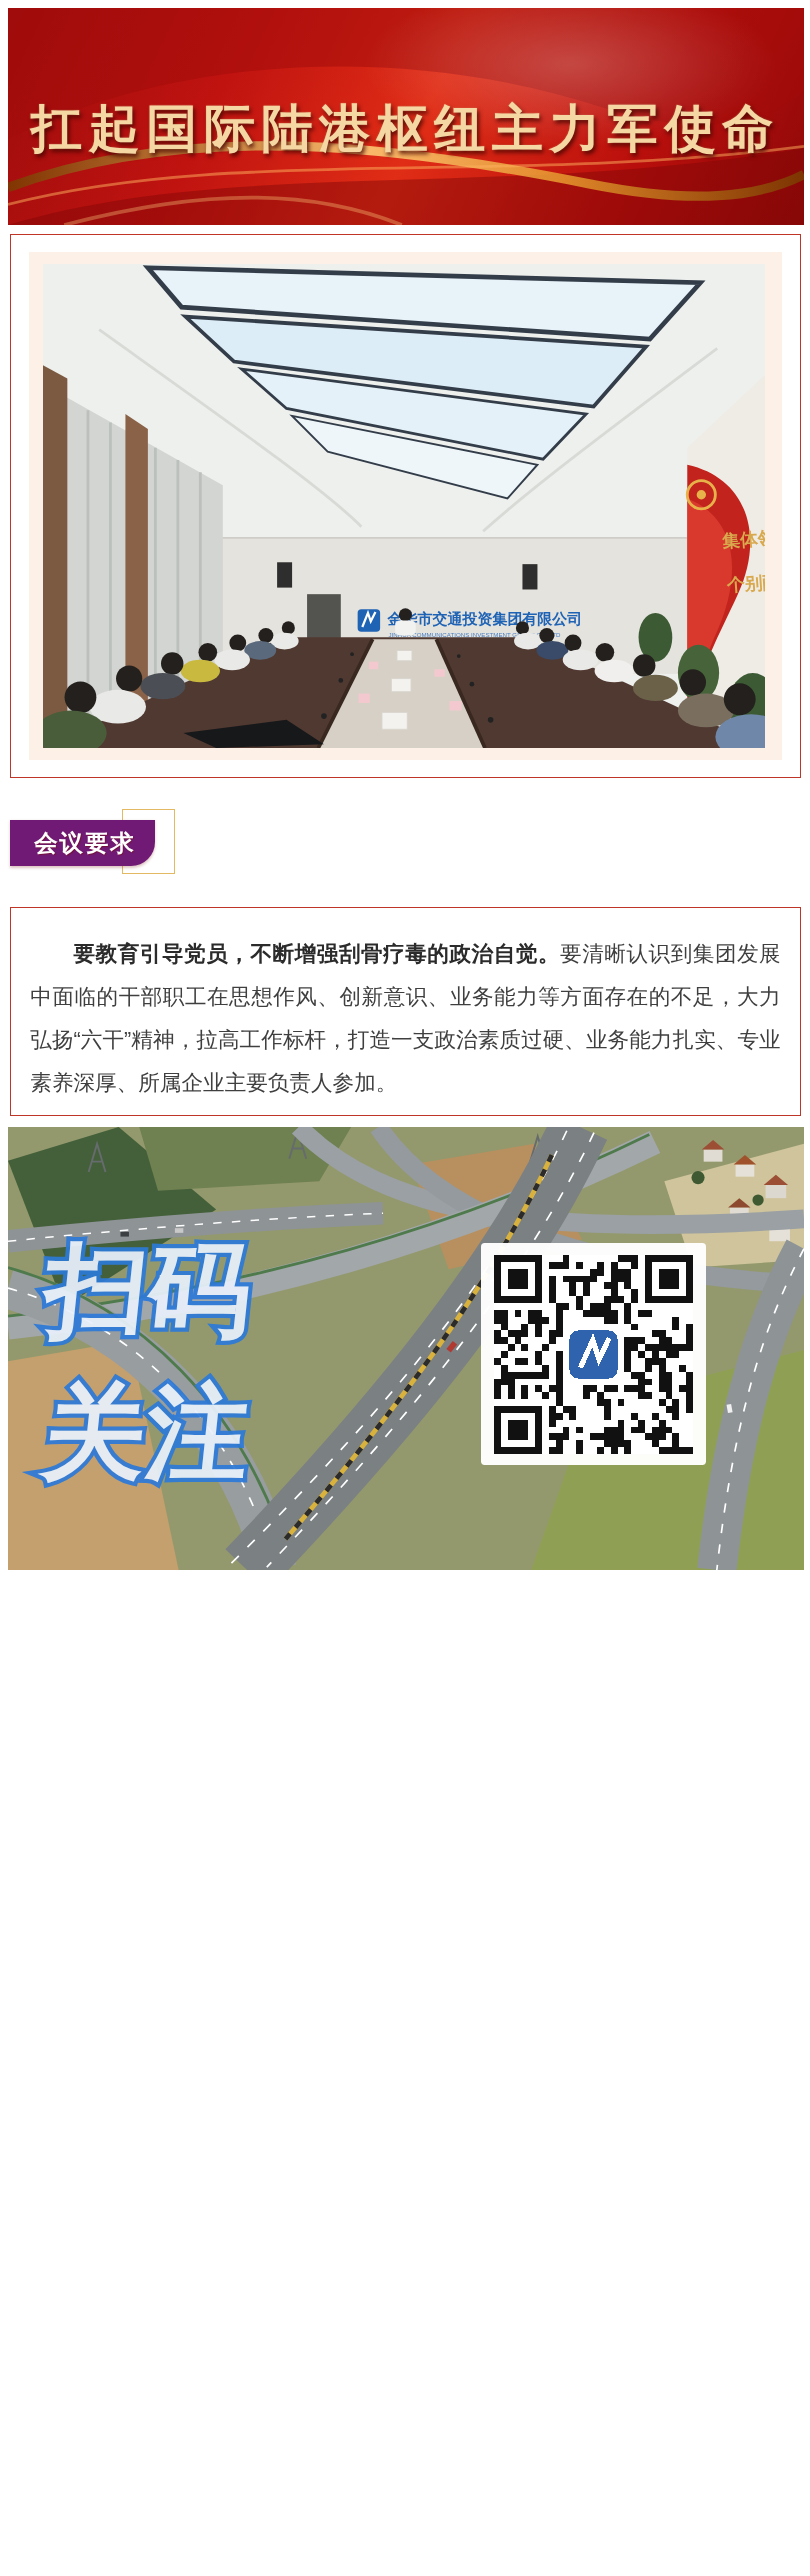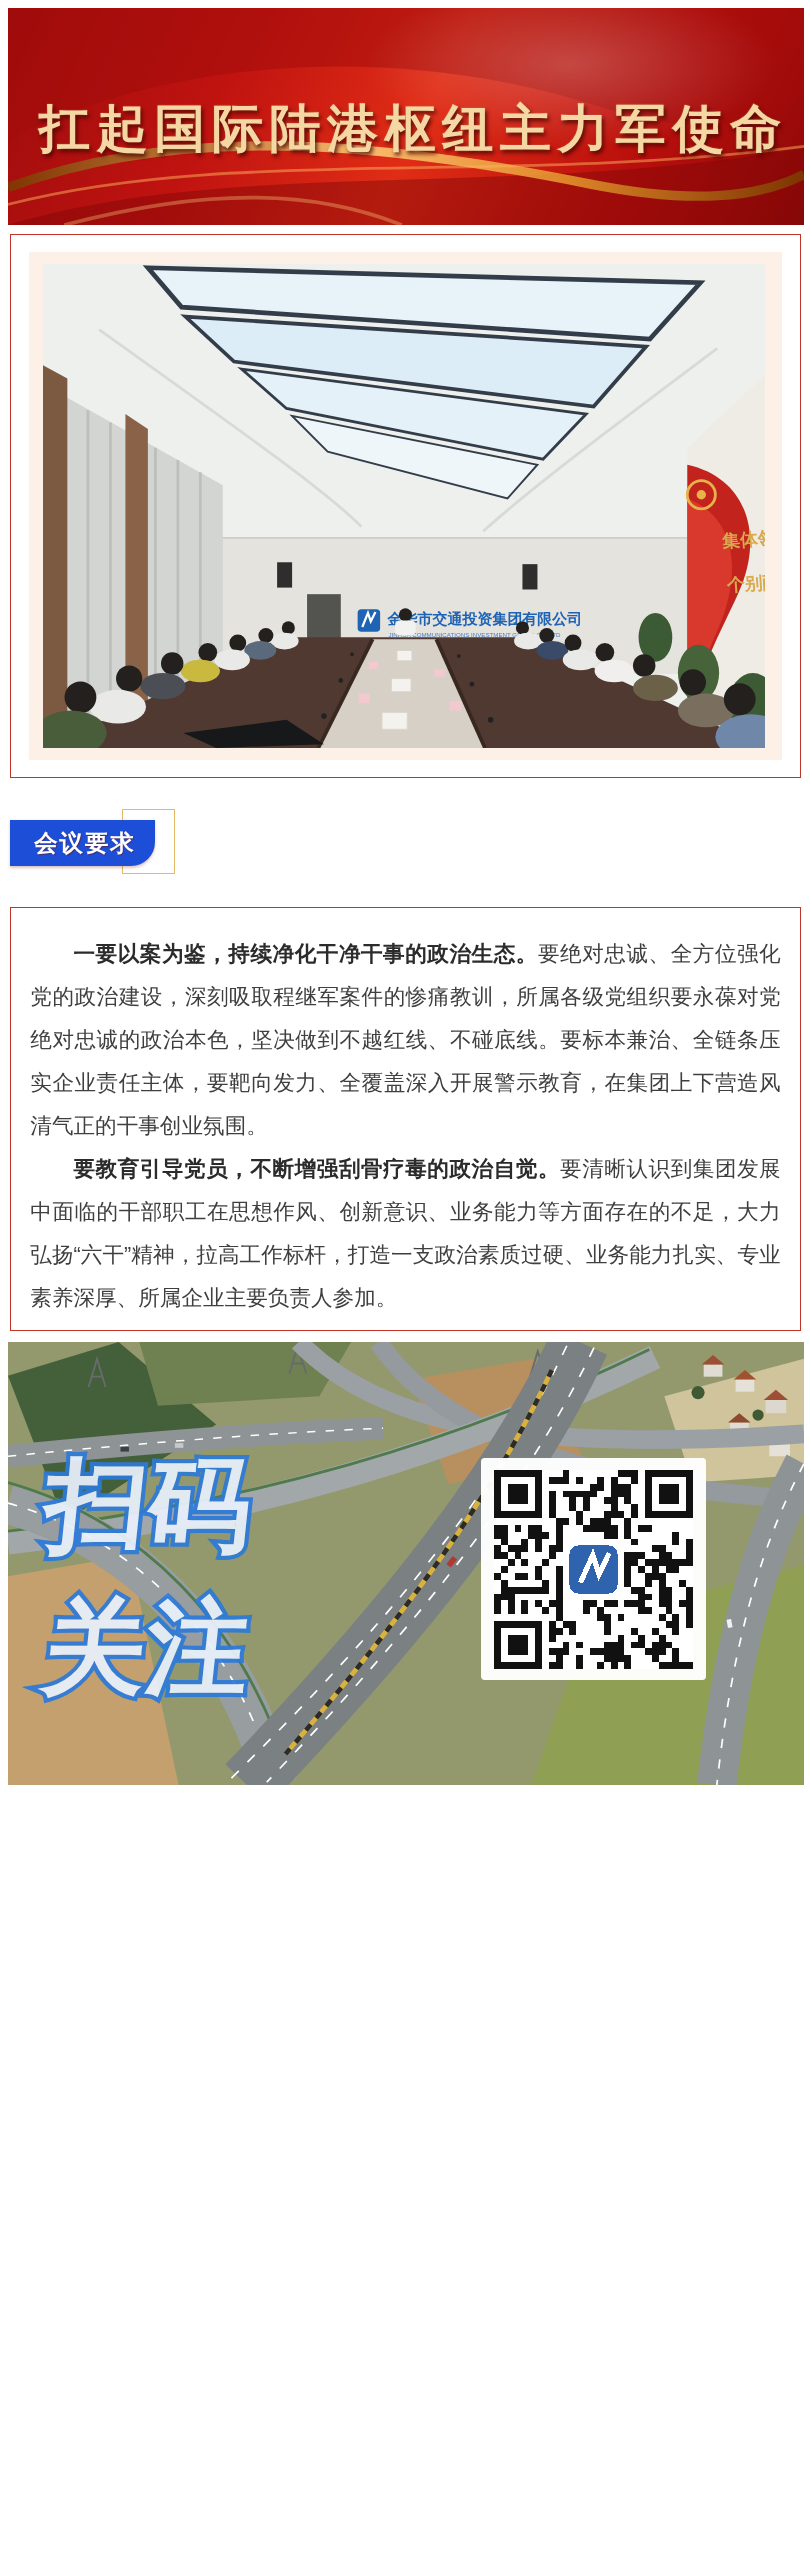--- a/index.html
+++ b/index.html
@@ -14,21 +14,21 @@
   
   .banner{
     position:relative;
     margin:7.5px 7.5px 0 7.5px;
     width:796px;height:217px;
     background:linear-gradient(115deg,#9c0c0c 0%,#c01310 28%,#e02d16 52%,#b90f0c 78%,#8e0909 100%);
     overflow:hidden;
   }
   .banner svg{position:absolute;left:0;top:0;width:100%;height:100%;}
   .banner-titles{
-    position:absolute;left:8px;top:0;width:100%;height:100%;
+    position:absolute;left:0;top:0;width:100%;height:100%;
     display:flex;flex-direction:column;justify-content:center;align-items:center;
     gap:4px;padding-top:24px;box-sizing:border-box;
   }
   .banner-line{
     font-family:"DejaVu Serif","Liberation Serif",serif;
     font-weight:bold;
     font-size:51px;
     letter-spacing:6.6px;
     color:#f4d7a3;
     text-shadow:1.9px 2.8px 4.7px rgba(70,5,0,.85), 0 0 1.9px rgba(255,230,170,.4);
@@ -78,21 +78,21 @@
   .badge-square{
     position:absolute;left:112px;top:0;
     width:51px;height:63px;
     border:1.9px solid #e3b964;
     background:#fff;
     z-index:1;
   }
   .badge-ribbon{
     position:absolute;left:0;top:11.2px;
     width:145px;height:46px;
-    background:#1d4ed8;
+    background:#701a75;
     border-radius:0 0 24px 0;
     z-index:2;
     display:flex;align-items:center;
     box-shadow:0 1.9px 2.8px rgba(120,20,10,.25);
   }
   .badge-label{
     color:#ffffff;font-weight:bold;font-size:23.4px;letter-spacing:1.9px;
     padding-left:24px;white-space:nowrap;
     text-shadow:0.9px 0.9px 0.9px rgba(120,10,5,.5);
   }
@@ -266,21 +266,20 @@
   </section>
 
   <div class="badge-row">
     <span class="badge-square"></span>
     <div class="badge-ribbon">
       <span class="badge-label">会议要求</span>
     </div>
   </div>
 
   <section class="box box3">
-    <p class="para"><b>一要以案为鉴，持续净化干净干事的政治生态。</b><span>要绝对忠诚、全方位强化党的政治建设，深刻吸取程继军案件的惨痛教训，所属各级党组织要永葆对党绝对忠诚的政治本色，坚决做到不越红线、不碰底线。要标本兼治、全链条压实企业责任主体，要靶向发力、全覆盖深入开展警示教育，在集团上下营造风清气正的干事创业氛围。</span></p>
     <p class="para"><b>要教育引导党员，不断增强刮骨疗毒的政治自觉。</b><span>要清晰认识到集团发展中面临的干部职工在思想作风、创新意识、业务能力等方面存在的不足，大力弘扬“六干”精神，拉高工作标杆，打造一支政治素质过硬、业务能力扎实、专业素养深厚、所属企业主要负责人参加。</span></p>
   </section>
 
   <figure class="footer-photo" style="margin-left:7.5px;margin-right:7.5px;">
     <svg class="scene" viewBox="0 0 849 473" preserveAspectRatio="none" aria-hidden="true">
       <rect width="849" height="473" fill="#93996d"></rect>
       <polygon points="0,250 130,228 182,473 0,473" fill="#c3a06d"></polygon>
       <polygon points="0,36 118,0 222,88 60,192" fill="#44603a"></polygon>
       <polygon points="140,0 366,0 332,58 160,68" fill="#6f8051"></polygon>
       <polygon points="430,40 562,18 612,120 470,152" fill="#b8905f"></polygon>

